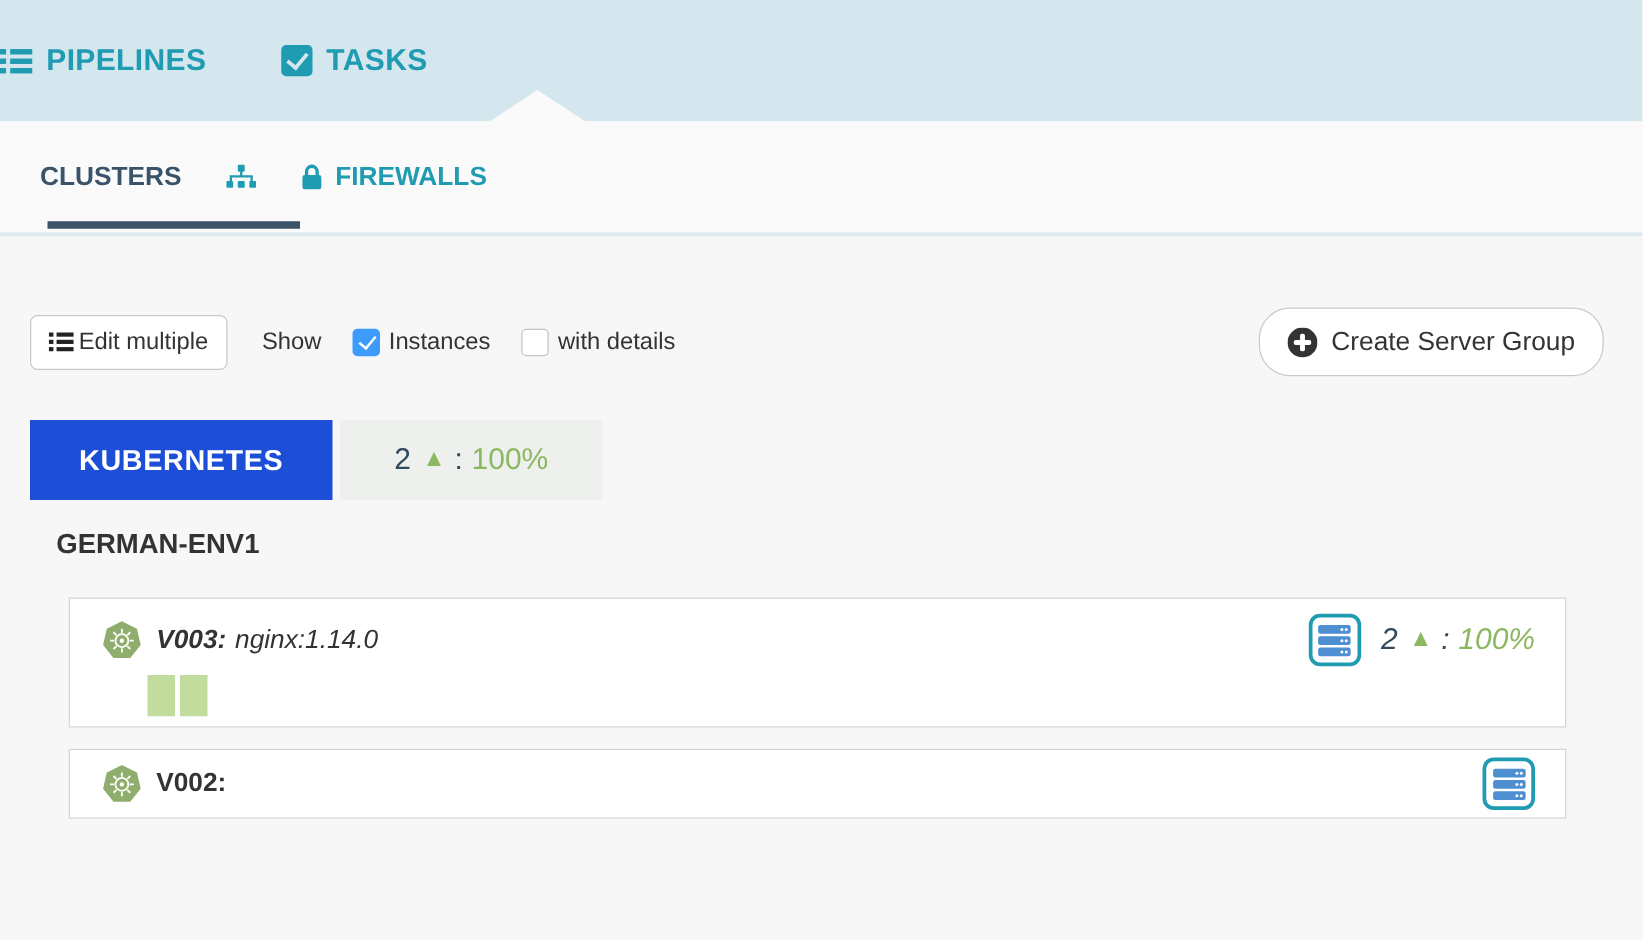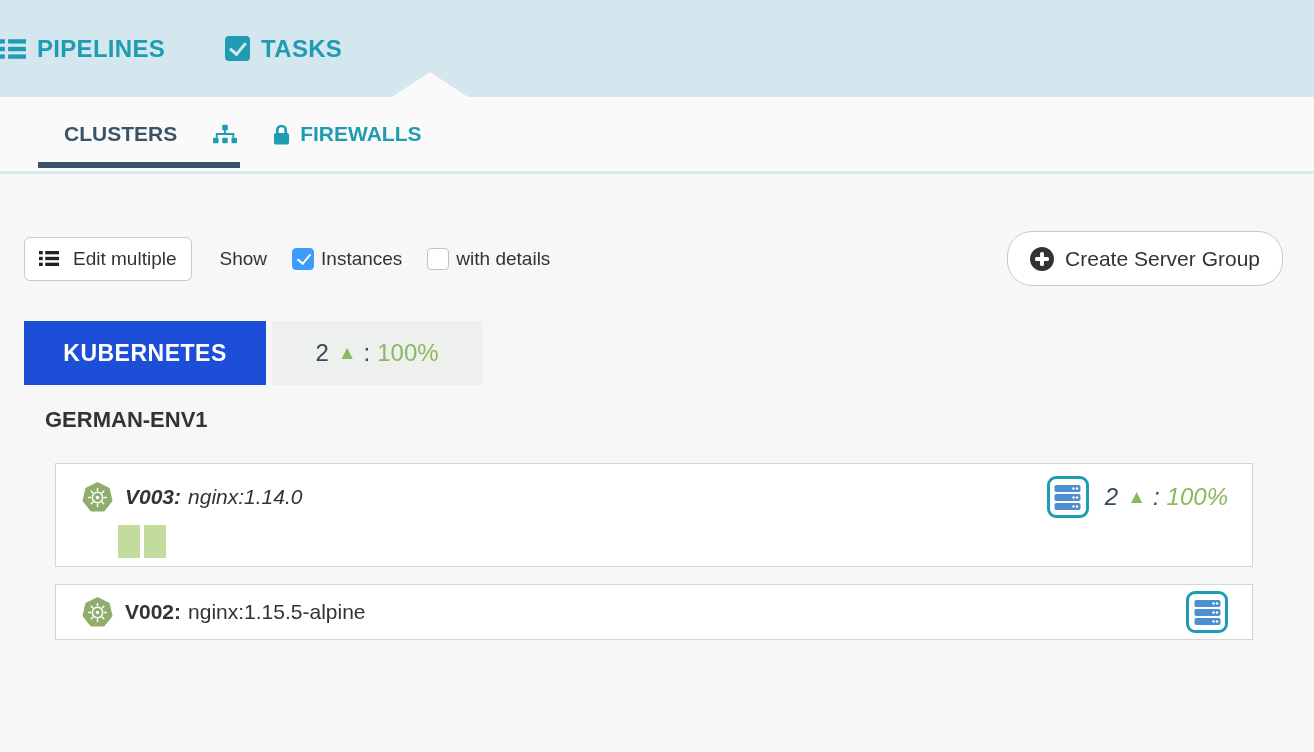--- a/index.html
+++ b/index.html
@@ -31,26 +31,26 @@
     position:absolute; left:392px; bottom:0;
     width:0; height:0;
     border-left:38px solid transparent;
     border-right:38px solid transparent;
     border-bottom:25px solid #fafafa;
   }
 
   
   .subnav {
     position:relative;
-    height:77px;
+    height:92px;
     background:#fafafa;
     border-bottom:3px solid #dce9ef;
     display:flex;
     align-items:center;
-    padding-left:48px;
+    padding-left:16px;
     gap:36px;
   }
   .subnav-item {
     display:flex; align-items:center; gap:10px;
     font-size:21px; font-weight:bold; color:#1f9bb2;
     cursor:pointer;
   }
   .subnav-item.active { color:#3b5368; }
   .subnav-underline {
     position:absolute; left:38px; bottom:3px;
@@ -64,21 +64,21 @@
 
   .toolbar {
     margin-top:57px; height:55px;
     display:flex; align-items:center; justify-content:space-between;
   }
   .toolbar-left { display:flex; align-items:center; }
   .btn {
     background:#fff; border:1px solid #c9c9c9; border-radius:6px;
     display:flex; align-items:center; cursor:pointer; color:#333;
   }
-  .btn-edit { height:44px; padding:4px 14px; gap:14px; font-size:19px; }
+  .btn-edit { height:44px; padding:4px 14px; gap:4px; font-size:19px; }
   .btn-create { height:55px; padding:0 22px; gap:11px; font-size:21px;border-radius:25px; }
   .show-label { font-size:19px; margin-left:28px; }
   .filter { display:flex; align-items:center; gap:7px; margin-left:25px; cursor:pointer; }
   .checkbox {
     width:22px; height:22px; border:1px solid #c3c3c3; border-radius:4px;
     background:#fff; position:relative; flex:0 0 auto;
   }
   .checkbox.checked { background:#3d9bfd; border-color:#3d9bfd; }
   .checkbox.checked::after {
     content:""; position:absolute; left:7px; top:2.5px;
@@ -330,21 +330,20 @@
                 <line x1="16" y1="10" x2="16" y2="6.8"></line>
               <line x1="20.2" y1="20.2" x2="22.5" y2="22.5"></line>
                 <line x1="11.8" y1="11.8" x2="9.5" y2="9.5"></line>
               <line x1="20.2" y1="11.8" x2="22.5" y2="9.5"></line>
                 <line x1="11.8" y1="20.2" x2="9.5" y2="22.5"></line>
             </g>
           </svg>
         </span>
         <span class="card-title">
           <span class="sg-version">V002:</span>
-          <span class="sg-image">nginx:1.15.5-alpine</span>
         </span>
         <span class="card-right">
           <span class="server-btn">
             <svg width="27" height="27" viewBox="0 0 27 27">
               <g fill="#4d8fd1">
                 <rect x="0.5" y="1" width="26" height="7" rx="1.8"></rect>
                 <rect x="0.5" y="10" width="26" height="7" rx="1.8"></rect>
                 <rect x="0.5" y="19" width="26" height="7" rx="1.8"></rect>
               </g>
               <g fill="#fff">

